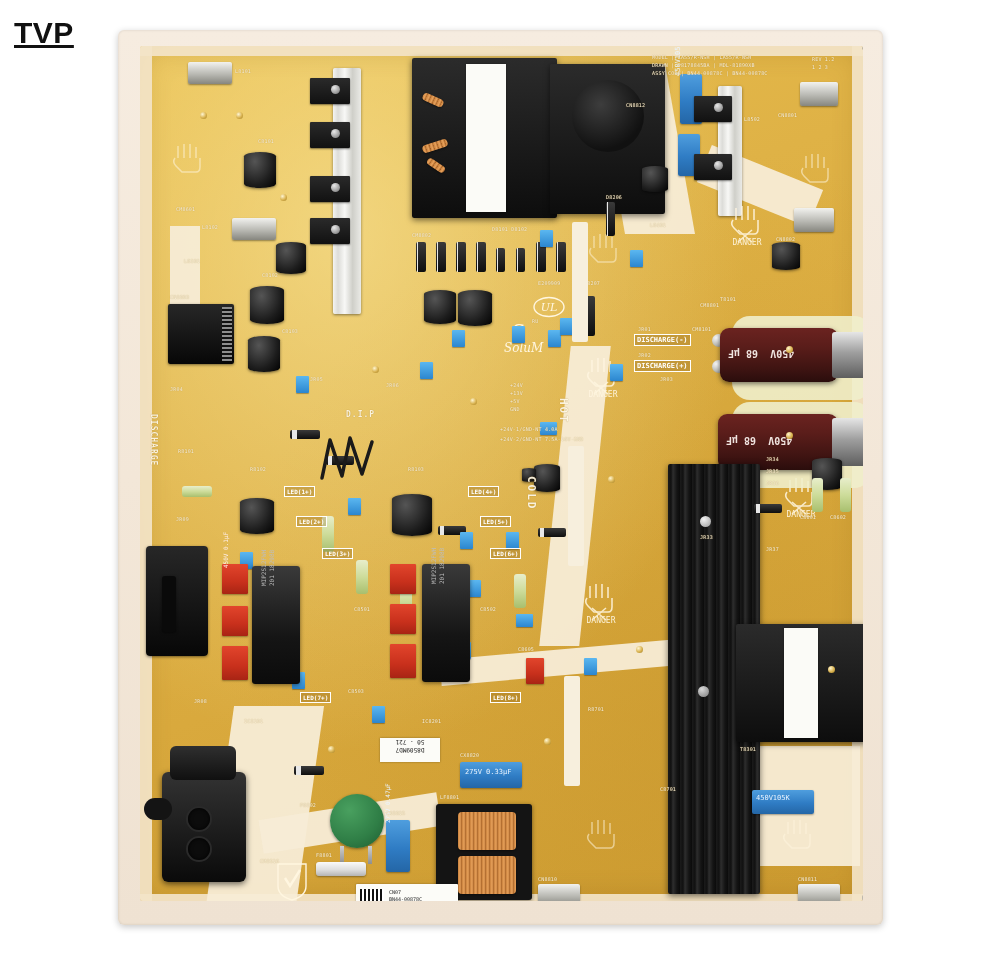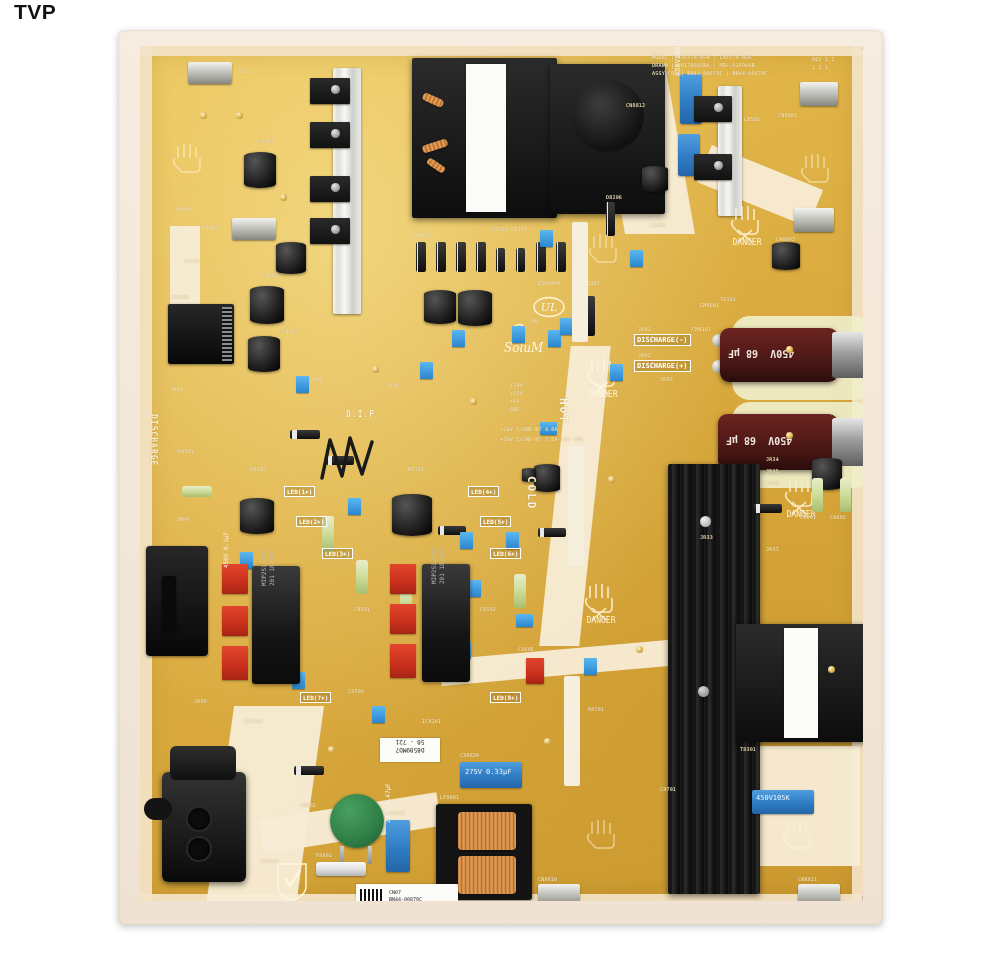--- a/index.html
+++ b/index.html
@@ -1,21 +1,21 @@
 <!DOCTYPE html>
 <html><head>
 <meta charset="utf-8">
 <style>
   html,body{margin:0;padding:0;background:#fff;}
   body{width:1000px;height:955px;position:relative;overflow:hidden;
        font-family:"Liberation Sans",sans-serif;}
 
   
-  #watermark{position:absolute;left:14px;top:0;font-size:21px;font-weight:bold;
-             color:#111;letter-spacing:0.5px;z-index:90;}
+  #watermark{position:absolute;left:14px;top:16px;font-size:30px;font-weight:bold;
+             color:#111;letter-spacing:0.5px;z-index:90;text-decoration:underline;}
 
   
   #board-wrap{position:absolute;left:118px;top:30px;width:765px;height:895px;}
   #board-edge{position:absolute;inset:0;background:
       linear-gradient(180deg,#f6ece0 0%, #f3e7d8 50%, #efe2d2 100%);
       border-radius:6px;
       box-shadow:0 2px 7px rgba(0,0,0,.22), inset 0 0 3px rgba(0,0,0,.12);}
   #pcb{position:absolute;left:22px;top:16px;right:20px;bottom:24px;border-radius:3px;
       background:
         radial-gradient(ellipse at 28% 22%, rgba(255,240,170,.55), rgba(255,255,255,0) 55%),

